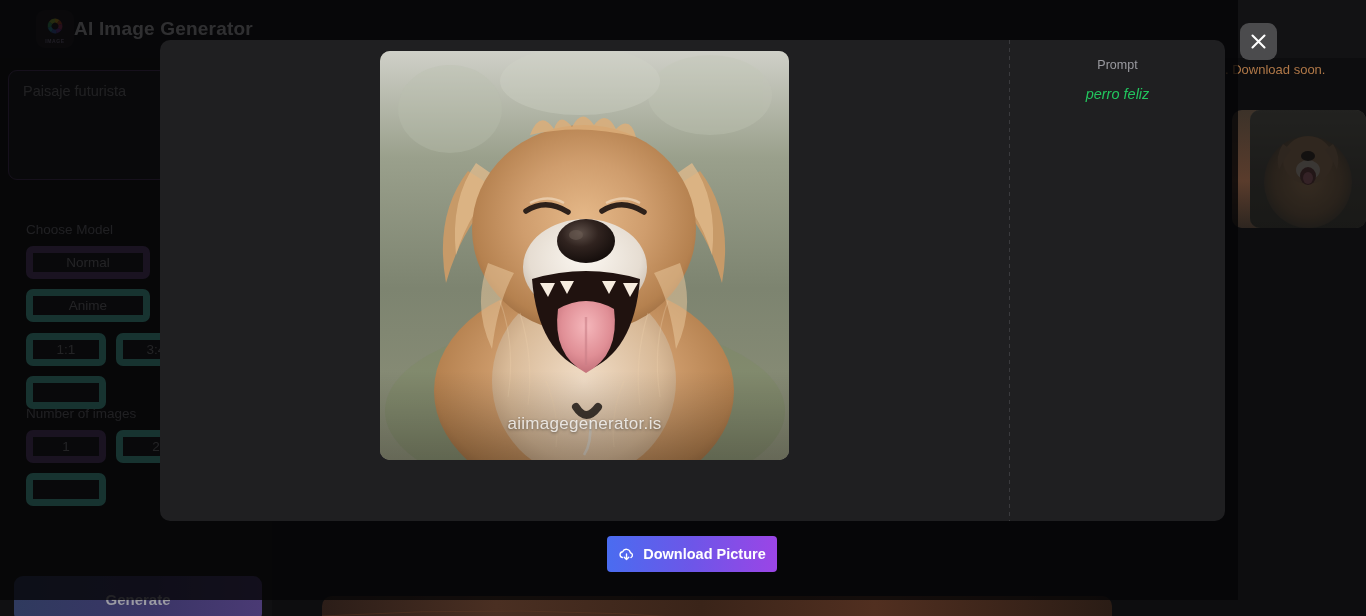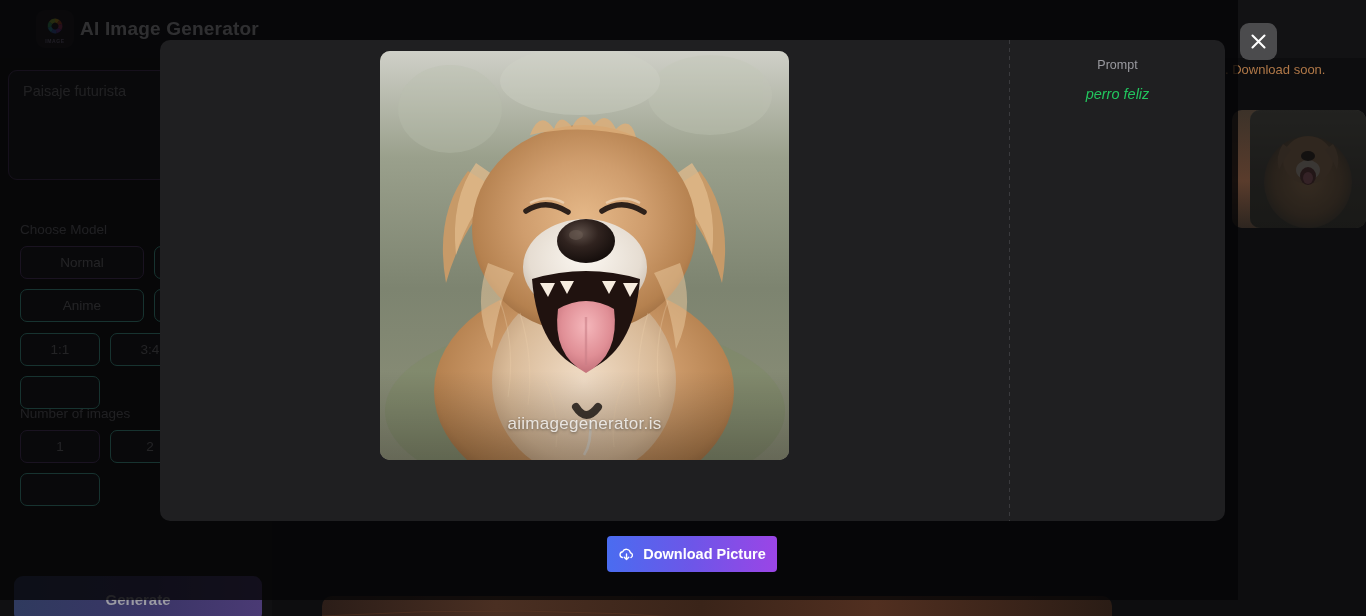--- a/index.html
+++ b/index.html
@@ -9,21 +9,21 @@
     font-family: "Liberation Sans", sans-serif;
     overflow: hidden;
   }
   #root { position: relative; width: 1366px; height: 616px; background: #0d0d0f; }
 
   
   .app-bg { position: absolute; inset: 0; background: #0d0d0f; }
 
   .app-header {
     position: absolute; left: 0; top: 0; width: 1366px; height: 58px;
-    display: flex; align-items: center; padding-left: 36px; gap: 6px;
+    display: flex; align-items: center; padding-left: 36px; gap: 0;
     background: #121214;
   }
   .logo-box {
     width: 38px; height: 38px; border-radius: 9px;
     background: #1e1c22; display: flex; flex-direction: column;
     align-items: center; justify-content: center; flex: none;
     position: relative; overflow: hidden;
   }
   .logo-ring { width: 22px; height: 22px; position: relative; margin-top: 1px; }
   .logo-ring svg { display: block; }
@@ -42,28 +42,28 @@
     background: #101012; padding: 10px 8px 0 8px;
   }
   .prompt-area {
     position: absolute; left: 8px; top: 12px; width: 256px; height: 110px;
     background: #1b1b1e; border: 1px solid #5a3f72; border-radius: 9px;
     padding: 12px 14px; color: #8d8d93; font-size: 14.5px;
   }
   .group-label {
     color: #8a8a91; font-size: 13.5px; margin-bottom: 9px; font-weight: 400;
   }
-  .sect { position: absolute; left: 20px; width: 258px; }
+  .sect { position: absolute; left: 26px; width: 258px; }
   .sect-model  { top: 164px; }
   .sect-aspect { top: 275px; }
   .sect-count  { top: 348px; }
   .btn-grid { display: flex; flex-wrap: wrap; gap: 10px; }
   .opt {
     width: 124px; height: 33px; border-radius: 7px;
-    background: #1b1b1e; border: 1px solid #5eead4;
+    background: #1b1b1e; border: 7px solid #5eead4;
     color: #9b9ba2; font-size: 13.5px;
     display: flex; align-items: center; justify-content: center;
   }
   .opt.sel { border-color: #6d4a8c; }
   .opt.sm { width: 80px; text-align: center; }
   .generate-btn {
     position: absolute; left: 14px; top: 518px; width: 248px; height: 46px;
     border-radius: 9px; color: #9a9aa3; font-size: 15px; font-weight: 600;
     display: flex; align-items: center; justify-content: center;
     background: linear-gradient(90deg, #2f3a5e 0%, #3a3566 55%, #4a3a74 100%);

